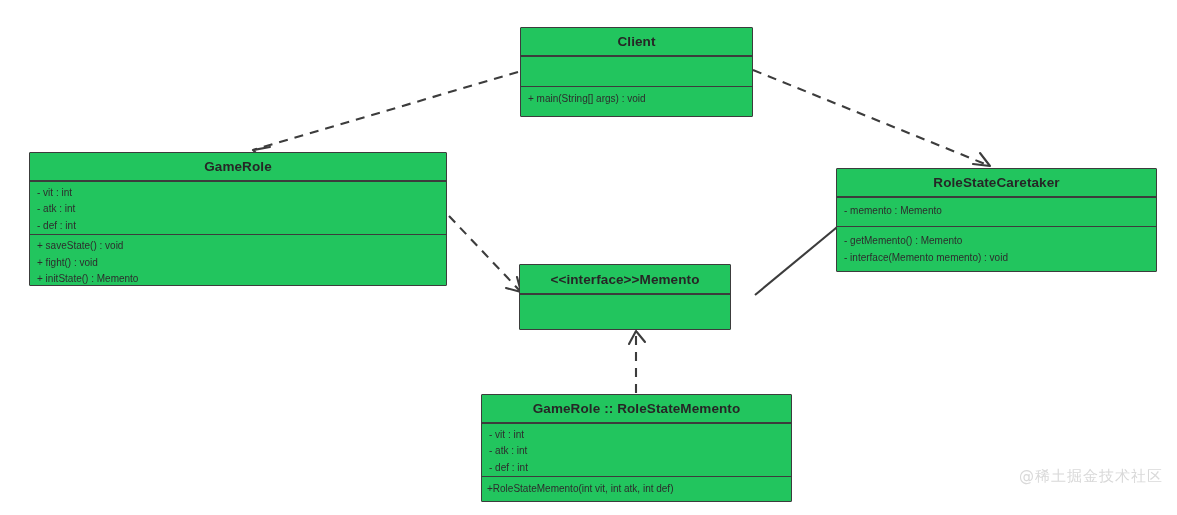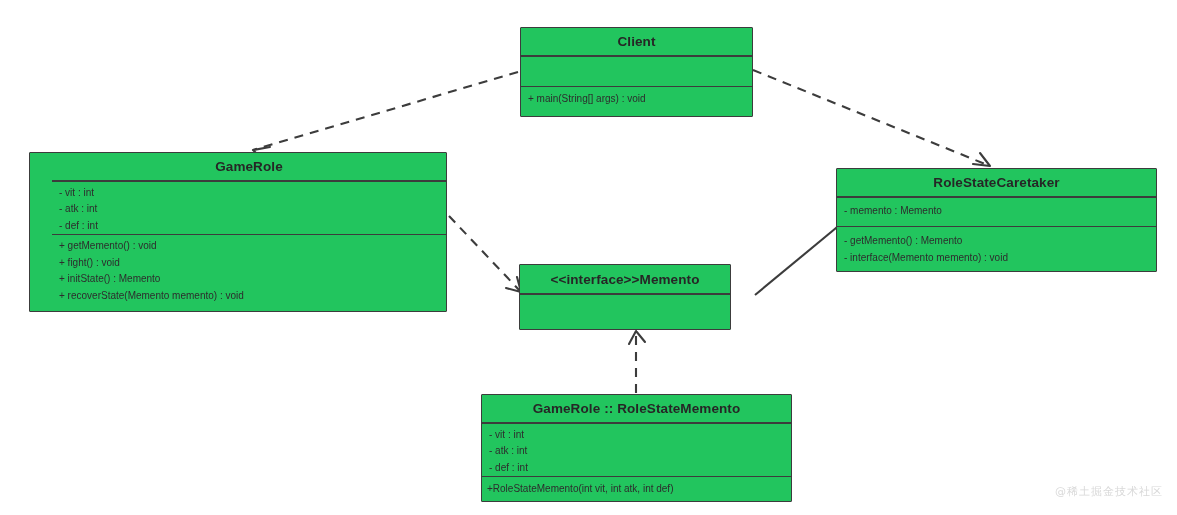--- a/index.html
+++ b/index.html
@@ -45,22 +45,22 @@
     font-size:10px;
     color:#2d2d2d;
     line-height:16.5px;
     white-space:nowrap;
   }
   .empty-comp{}
 
   
   .watermark{
     position:absolute;
-    right:14px;bottom:16px;
-    font-size:11px;
+    right:14px;bottom:29px;
+    font-size:15px;
     color:#d9d9d9;
     font-family:"DejaVu Sans",sans-serif;
     white-space:nowrap;
     z-index:2;
     letter-spacing:1px;
     margin-top:32px;
   }
 </style>
 </head>
 <body>
@@ -98,31 +98,31 @@
   <div class="umlbox" style="left:520px;top:27px;width:233px;height:90px;">
     <div class="uml-title" style="height:27px;">Client</div>
     <div class="uml-sep"></div>
     <div class="uml-compartment empty-comp" style="height:29px;"></div>
     <div class="uml-sep"></div>
     <div class="uml-compartment">
       <div class="uml-row">+ main(String[] args) : void</div>
     </div>
   </div>
 
-  <div class="umlbox" style="left:29px;top:152px;width:418px;height:160px;padding-left:22px;">
+  <div class="umlbox" style="left:29px;top:152px;width:418px;height:134px;">
     <div class="uml-title" style="height:27px;">GameRole</div>
     <div class="uml-sep"></div>
     <div class="uml-compartment" style="height:52px;padding-top:3px;">
       <div class="uml-row">- vit : int</div>
       <div class="uml-row">- atk : int</div>
       <div class="uml-row">- def : int</div>
     </div>
     <div class="uml-sep"></div>
     <div class="uml-compartment" style="padding-top:3px;">
-      <div class="uml-row">+ getMemento() : void</div>
+      <div class="uml-row">+ saveState() : void</div>
       <div class="uml-row">+ fight() : void</div>
       <div class="uml-row">+ initState() : Memento</div>
       <div class="uml-row">+ recoverState(Memento    memento) : void</div>
     </div>
   </div>
 
   <div class="umlbox" style="left:836px;top:168px;width:321px;height:104px;">
     <div class="uml-title" style="height:27px;">RoleStateCaretaker</div>
     <div class="uml-sep"></div>
     <div class="uml-compartment" style="height:28px;padding-top:5px;">

